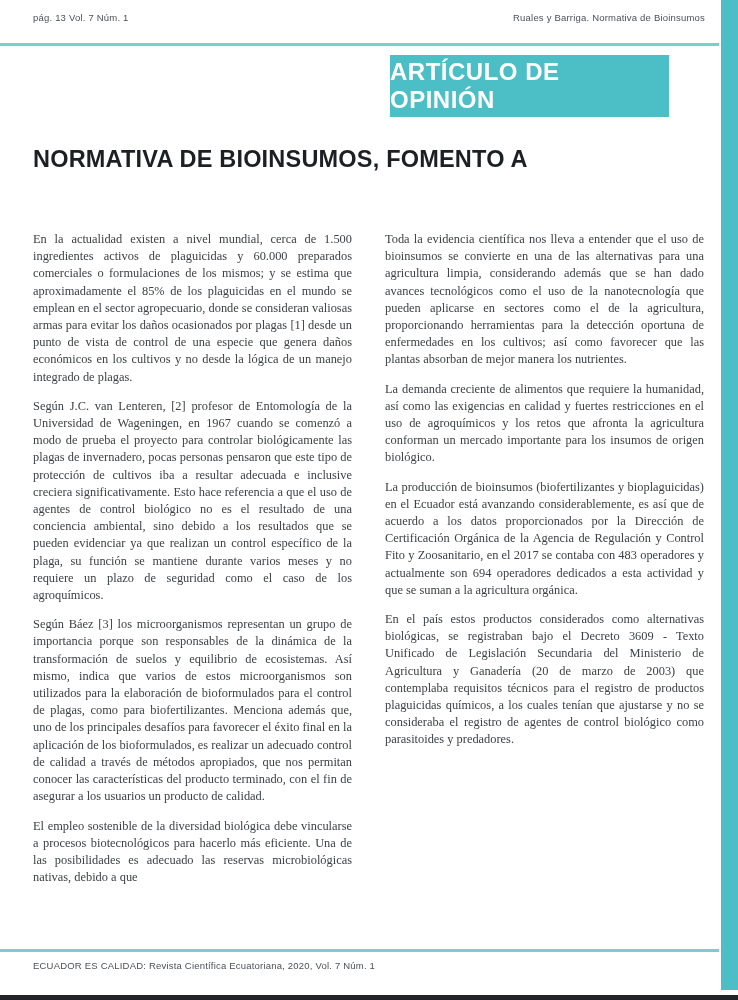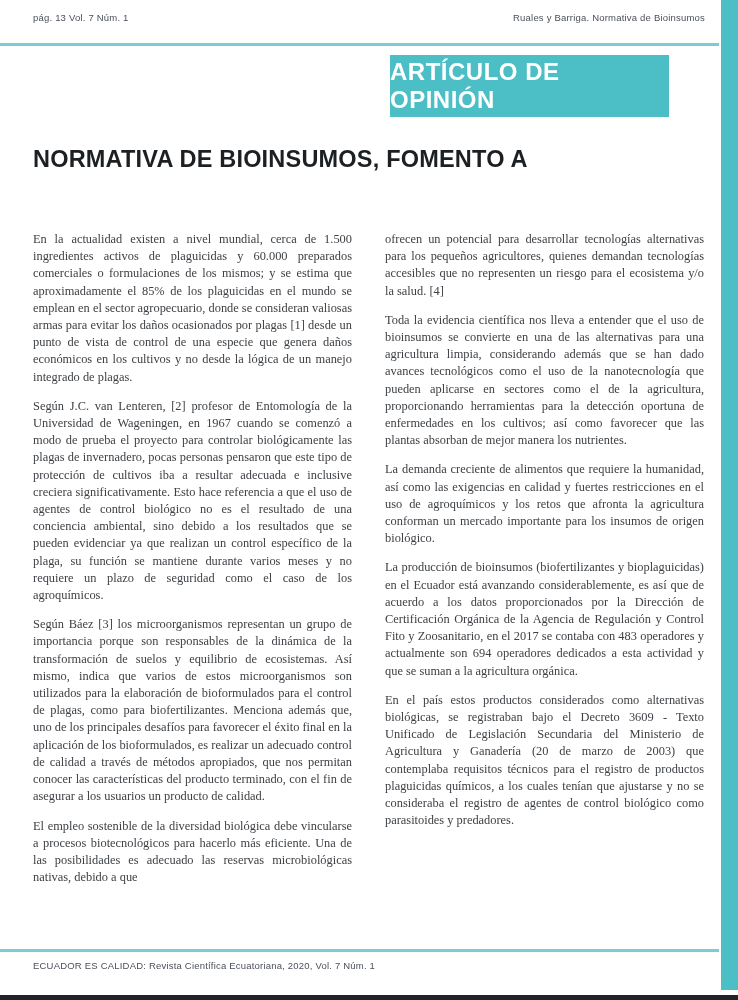--- a/index.html
+++ b/index.html
@@ -100,21 +100,20 @@
 </h1>
 
 <div class="columns">
   <div class="column">
     <p>En la actualidad existen a nivel mundial, cerca de 1.500 ingredientes activos de plaguicidas y 60.000 preparados comerciales o formulaciones de los mismos; y se estima que aproximadamente el 85% de los plaguicidas en el mundo se emplean en el sector agropecuario, donde se consideran valiosas armas para evitar los daños ocasionados por plagas [1] desde un punto de vista de control de una especie que genera daños económicos en los cultivos y no desde la lógica de un manejo integrado de plagas.</p>
     <p>Según J.C. van Lenteren, [2] profesor de Entomología de la Universidad de Wageningen, en 1967 cuando se comenzó a modo de prueba el proyecto para controlar biológicamente las plagas de invernadero, pocas personas pensaron que este tipo de protección de cultivos iba a resultar adecuada e inclusive creciera significativamente. Esto hace referencia a que el uso de agentes de control biológico no es el resultado de una conciencia ambiental, sino debido a los resultados que se pueden evidenciar ya que realizan un control específico de la plaga, su función se mantiene durante varios meses y no requiere un plazo de seguridad como el caso de los agroquímicos.</p>
     <p>Según Báez [3] los microorganismos representan un grupo de importancia porque son responsables de la dinámica de la transformación de suelos y equilibrio de ecosistemas. Así mismo, indica que varios de estos microorganismos son utilizados para la elaboración de bioformulados para el control de plagas, como para biofertilizantes. Menciona además que, uno de los principales desafíos para favorecer el éxito final en la aplicación de los bioformulados, es realizar un adecuado control de calidad a través de métodos apropiados, que nos permitan conocer las características del producto terminado, con el fin de asegurar a los usuarios un producto de calidad.</p>
     <p>El empleo sostenible de la diversidad biológica debe vincularse a procesos biotecnológicos para hacerlo más eficiente. Una de las posibilidades es adecuado las reservas microbiológicas nativas, debido a que</p>
   </div>
   <div class="column">
-    <p>ofrecen un potencial para desarrollar tecnologías alternativas para los pequeños agricultores, quienes demandan tecnologías accesibles que no representen un riesgo para el ecosistema y/o la salud. [4]</p>
     <p>Toda la evidencia científica nos lleva a entender que el uso de bioinsumos se convierte en una de las alternativas para una agricultura limpia, considerando además que se han dado avances tecnológicos como el uso de la nanotecnología que pueden aplicarse en sectores como el de la agricultura, proporcionando herramientas para la detección oportuna de enfermedades en los cultivos; así como favorecer que las plantas absorban de mejor manera los nutrientes.</p>
     <p>La demanda creciente de alimentos que requiere la humanidad, así como las exigencias en calidad y fuertes restricciones en el uso de agroquímicos y los retos que afronta la agricultura conforman un mercado importante para los insumos de origen biológico.</p>
     <p>La producción de bioinsumos (biofertilizantes y bioplaguicidas) en el Ecuador está avanzando considerablemente, es así que de acuerdo a los datos proporcionados por la Dirección de Certificación Orgánica de la Agencia de Regulación y Control Fito y Zoosanitario, en el 2017 se contaba con 483 operadores y actualmente son 694 operadores dedicados a esta actividad y que se suman a la agricultura orgánica.</p>
     <p>En el país estos productos considerados como alternativas biológicas, se registraban bajo el Decreto 3609 - Texto Unificado de Legislación Secundaria del Ministerio de Agricultura y Ganadería (20 de marzo de 2003) que contemplaba requisitos técnicos para el registro de productos plaguicidas químicos, a los cuales tenían que ajustarse y no se consideraba el registro de agentes de control biológico como parasitoides y predadores.</p>
   </div>
 </div>
 
 <div class="footer-rule"></div>
 <div class="footer-citation">ECUADOR ES CALIDAD: Revista Científica Ecuatoriana, 2020, Vol. 7 Núm. 1</div>
 

